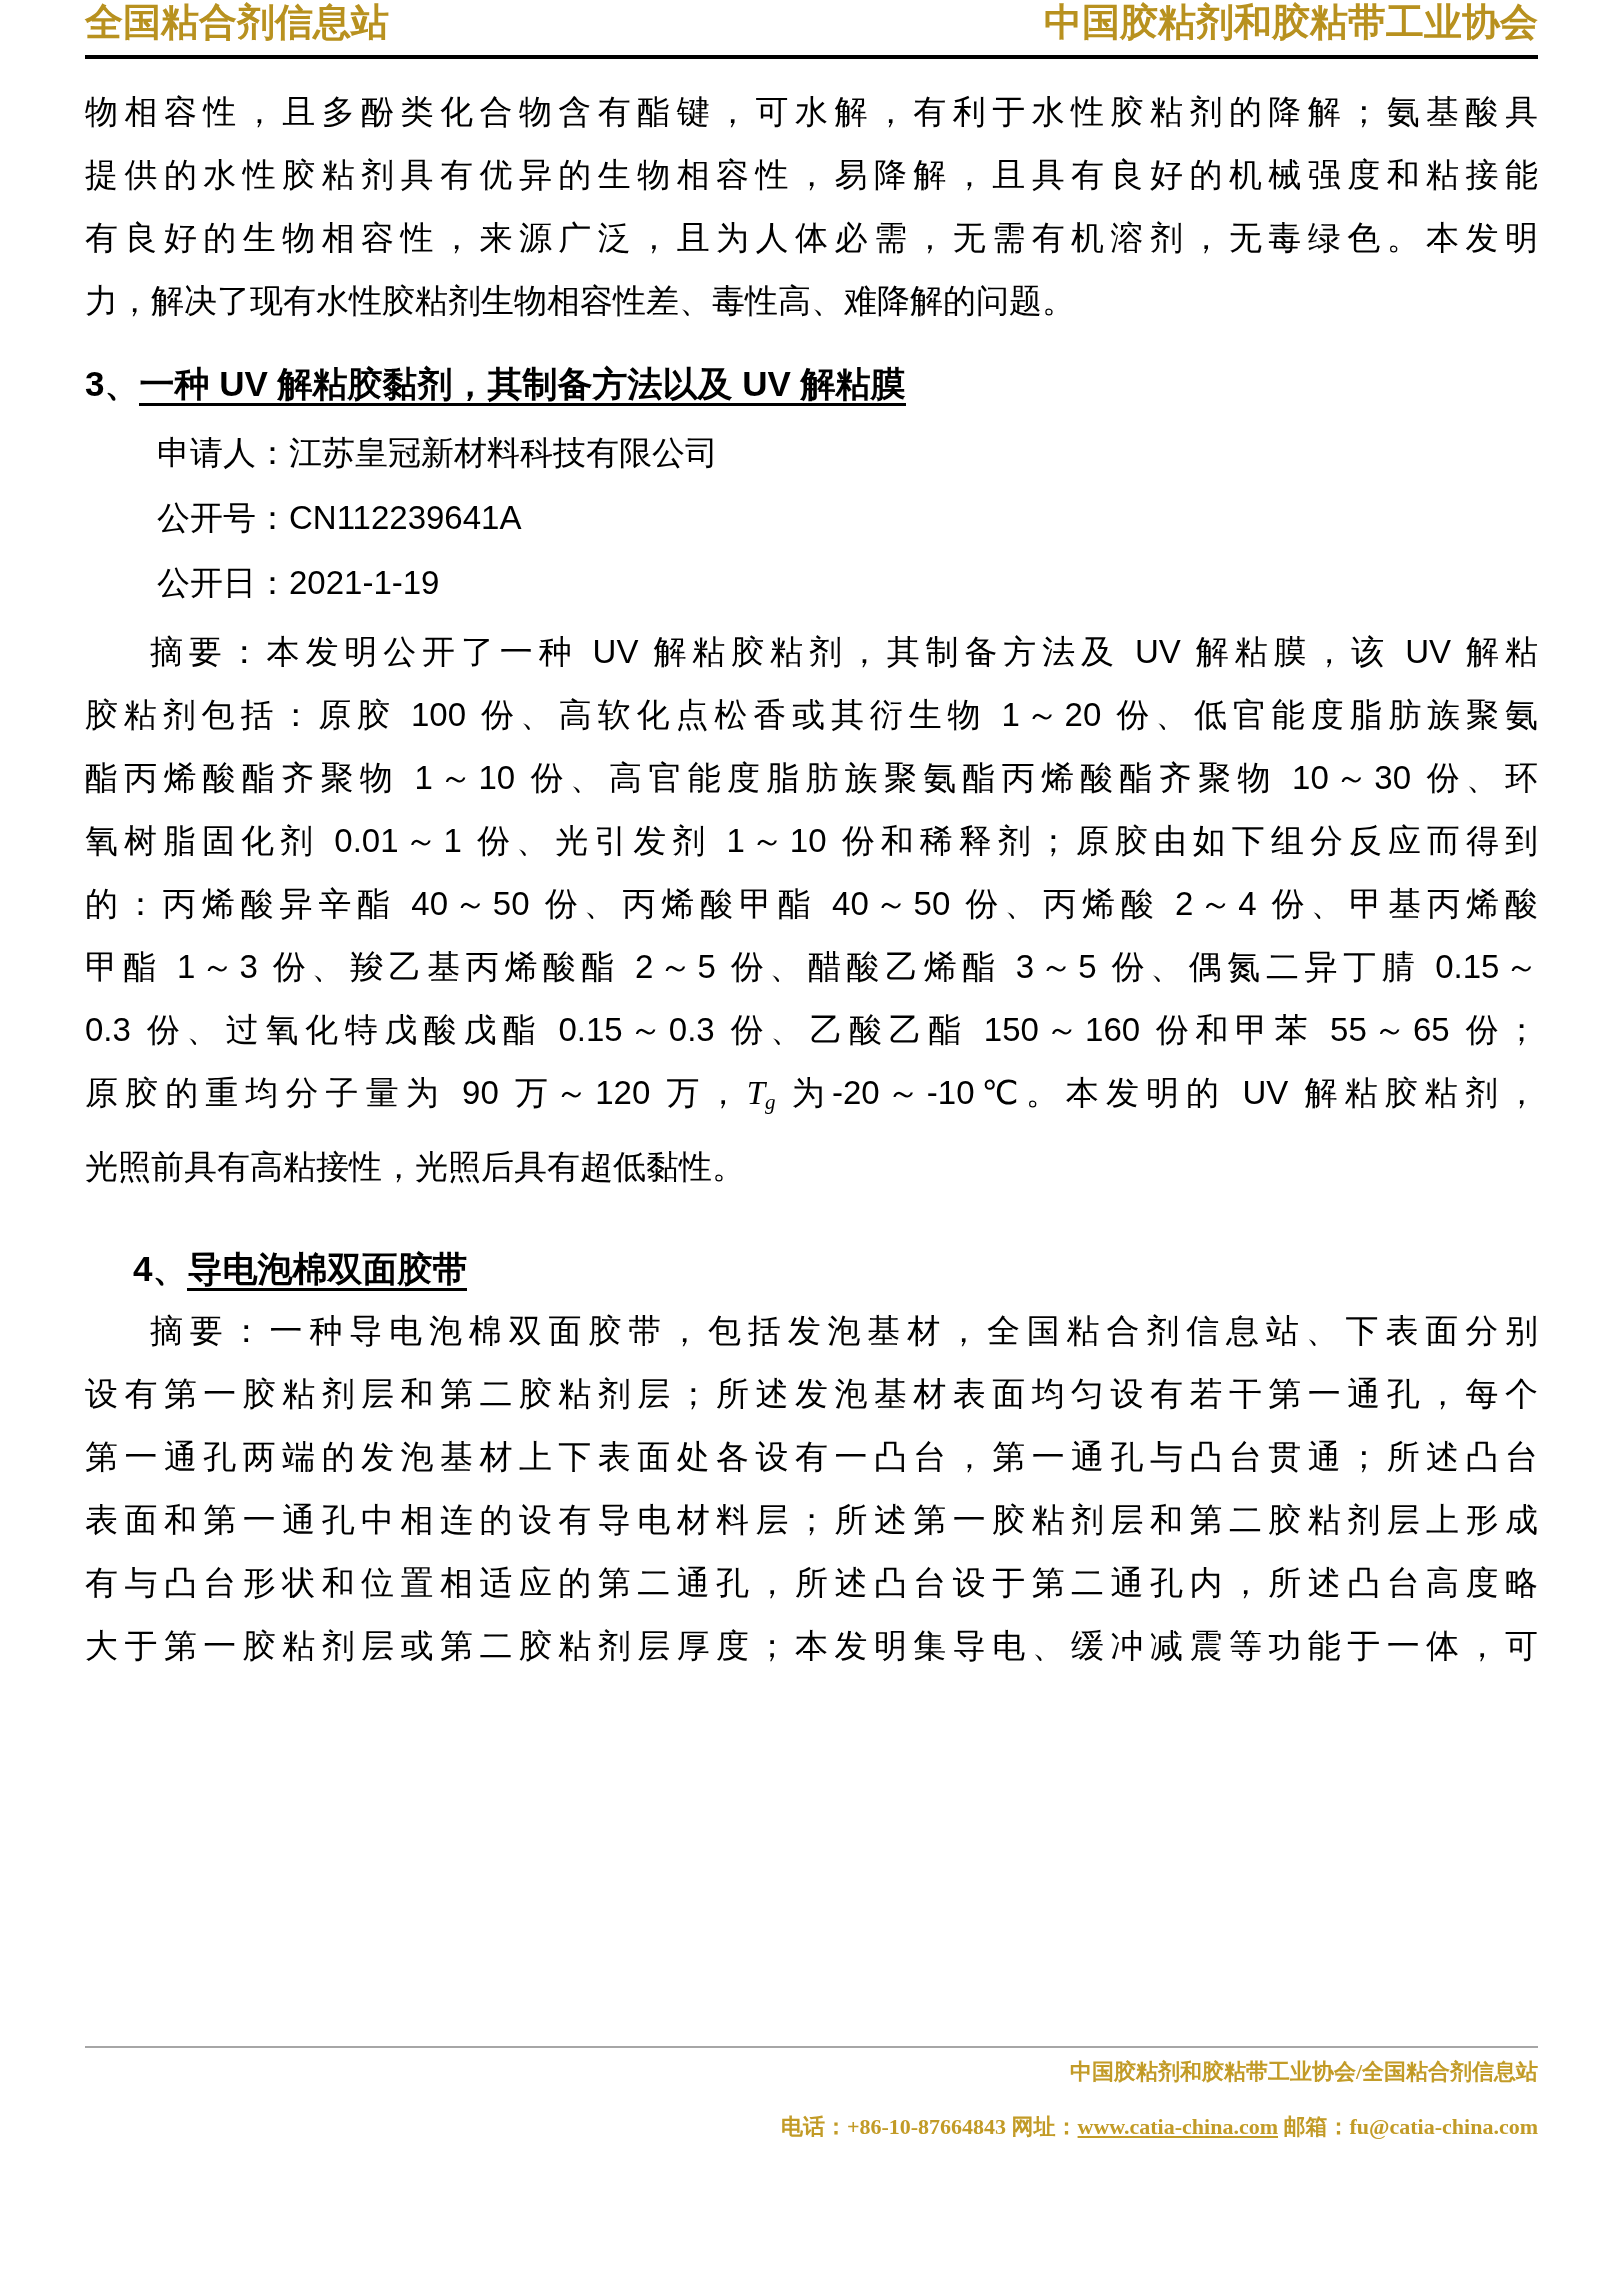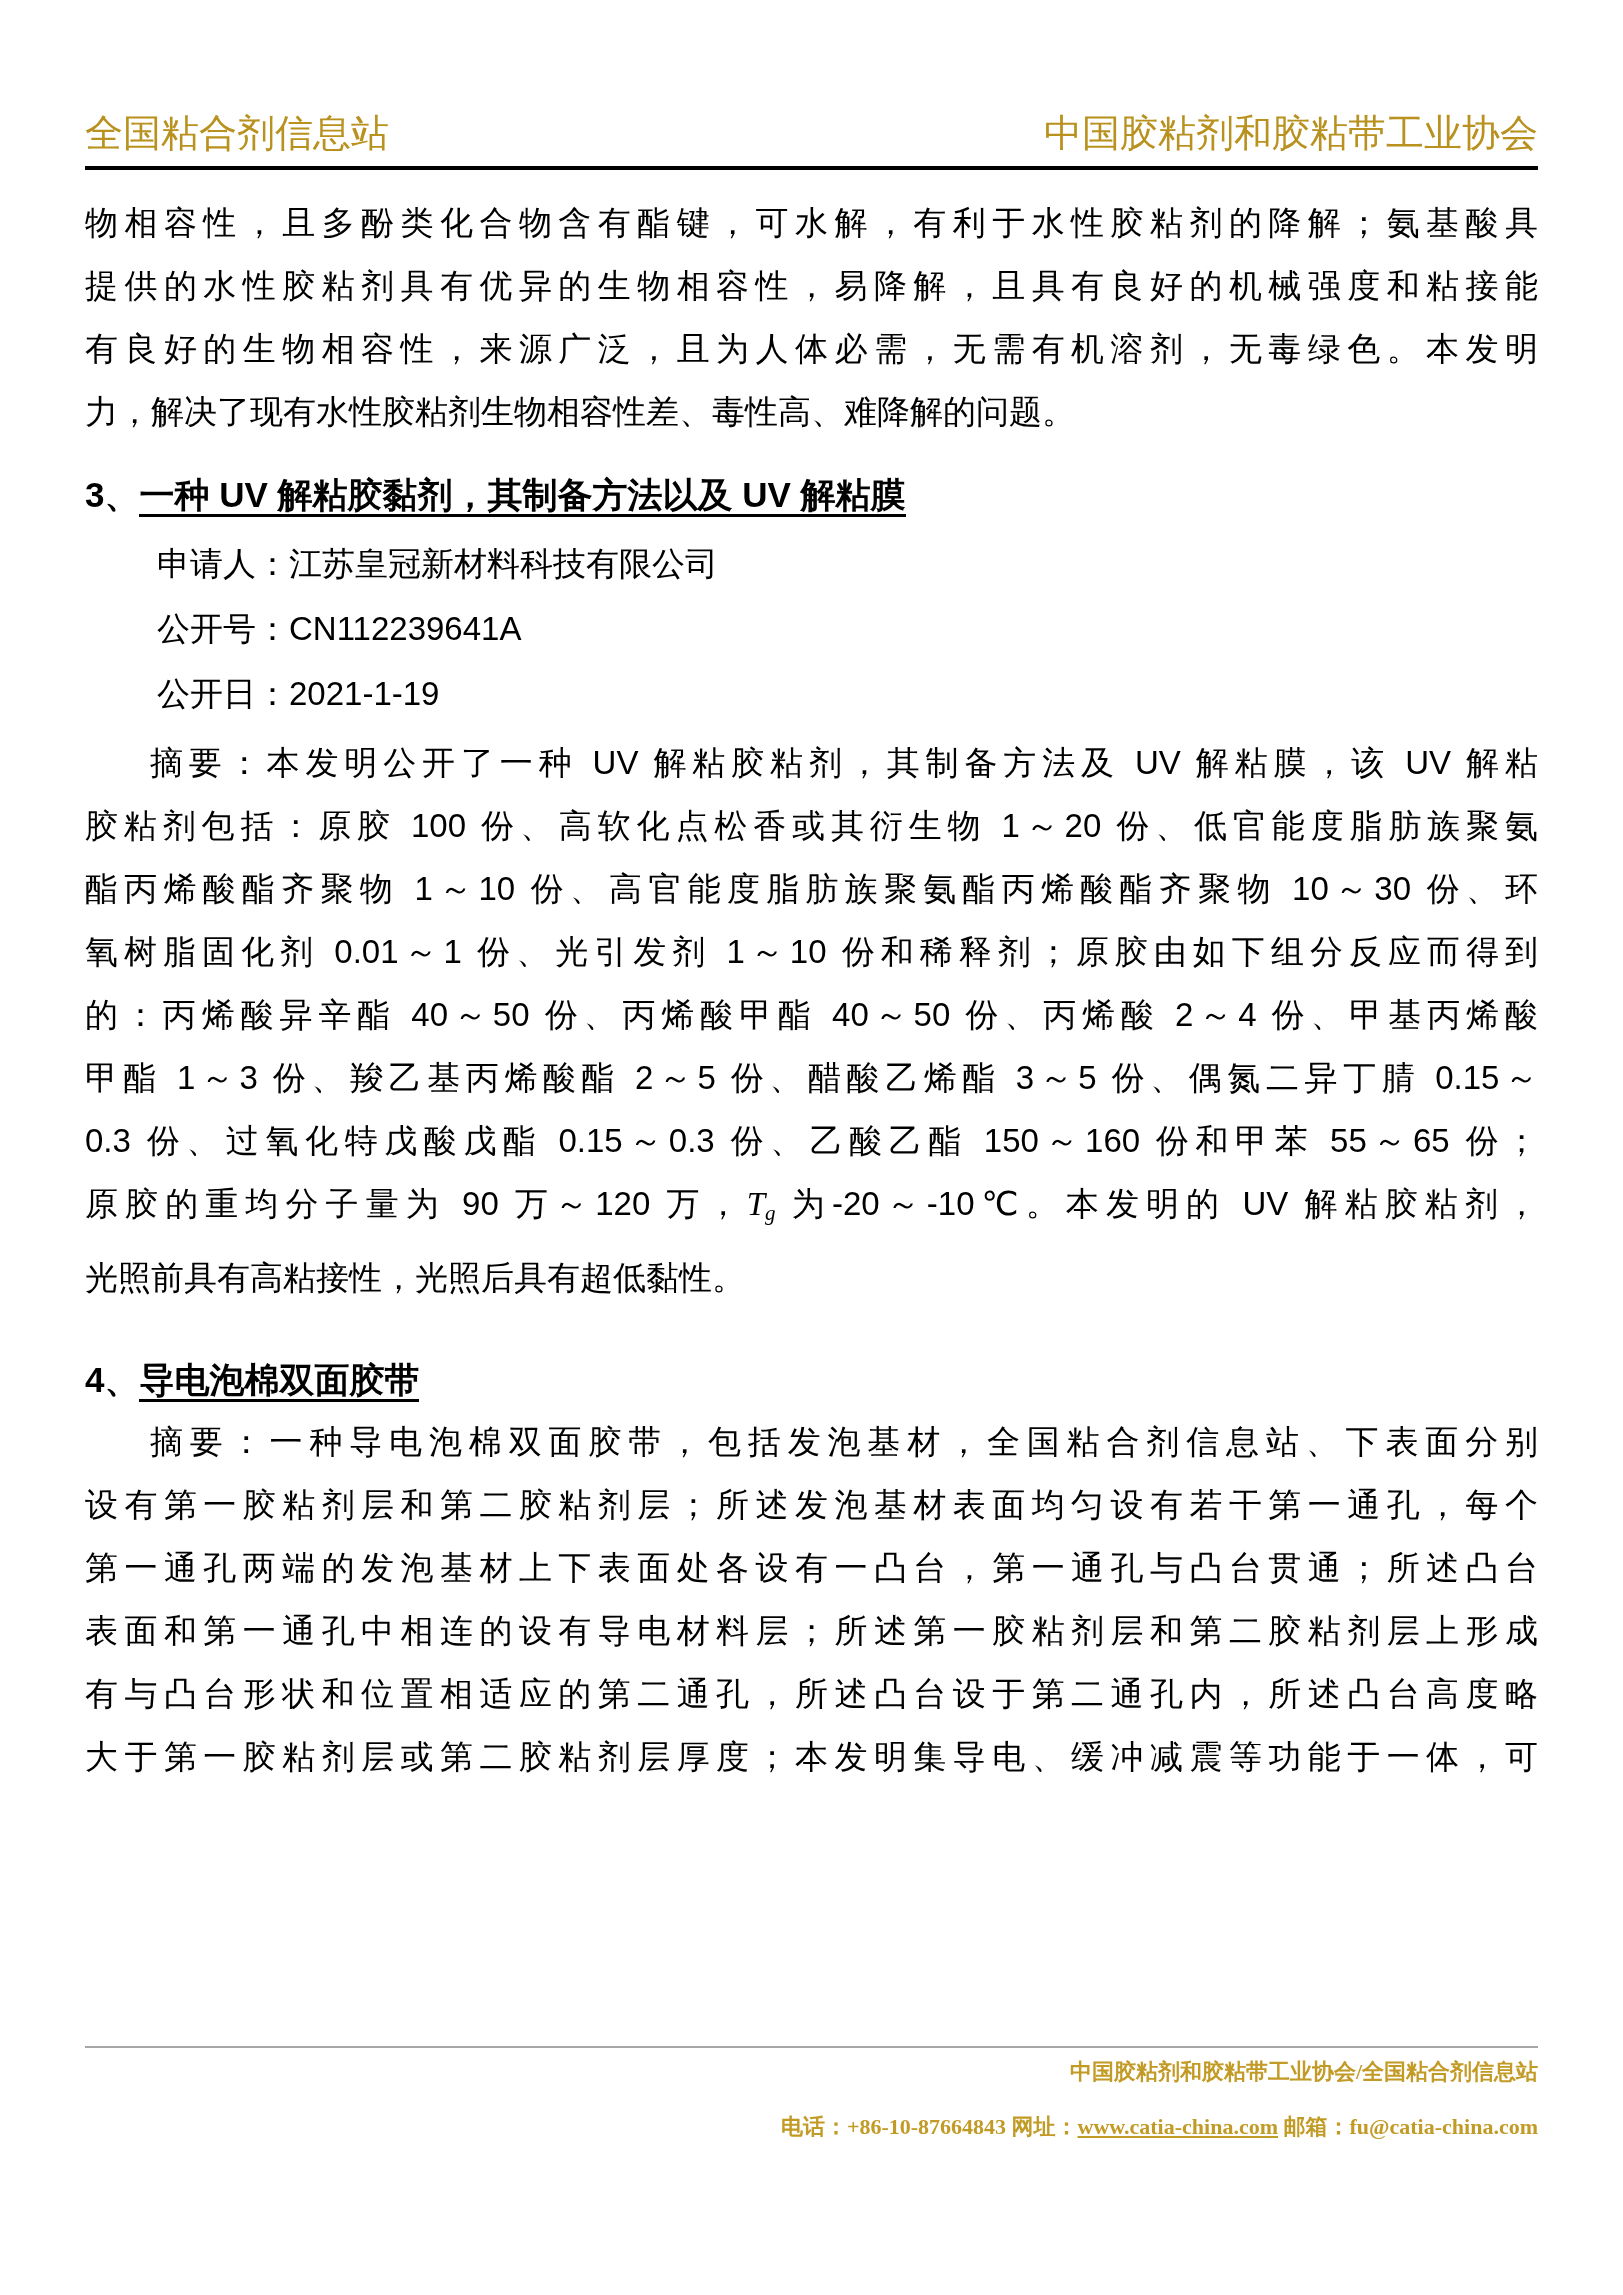--- a/index.html
+++ b/index.html
@@ -14,28 +14,27 @@
     width: 1623px;
     height: 2295px;
     background: #ffffff;
     position: relative;
     color: var(--body-text);
     font-family: "Liberation Sans", "DejaVu Sans", sans-serif;
     overflow: hidden;
   }
   .header {
     margin: 0 85px;
-    padding-top: 111px;
     padding-bottom: 10.5px;
     border-bottom: 4.6px solid var(--rule-black);
     display: flex;
     justify-content: space-between;
     align-items: flex-end;
     font-family: "Liberation Serif", "DejaVu Serif", serif;
-    font-weight: normal;
+    font-weight: bold;
     font-size: 38px;
     line-height: 44px;
     color: var(--gold);
   }
   .content { margin: 0 85px; }
   .pline {
     font-size: 33px;
     line-height: 63px;
     white-space: normal;
   }
@@ -48,21 +47,21 @@
     font-size: 35px;
     font-weight: bold;
     line-height: 42px;
     padding-bottom: 3.9px;
   }
   .sec-heading .sec-title {
     border-bottom: 3.9px solid var(--rule-black);
     padding-bottom: 0;
   }
   .sec-heading-3 { margin-top: 31px; }
-  .sec-heading-4 { margin-top: 50px; }
+  .sec-heading-4 { margin-top: 50px; margin-left: 48px; }
   .fields { margin-top: 11.8px; }
   .field {
     font-size: 33px;
     line-height: 65px;
     padding-left: 72px;
   }
   .abstract { margin-top: 5.2px; }
   .indent { text-indent: 65px; }
   .tg-t {
     font-style: italic;

